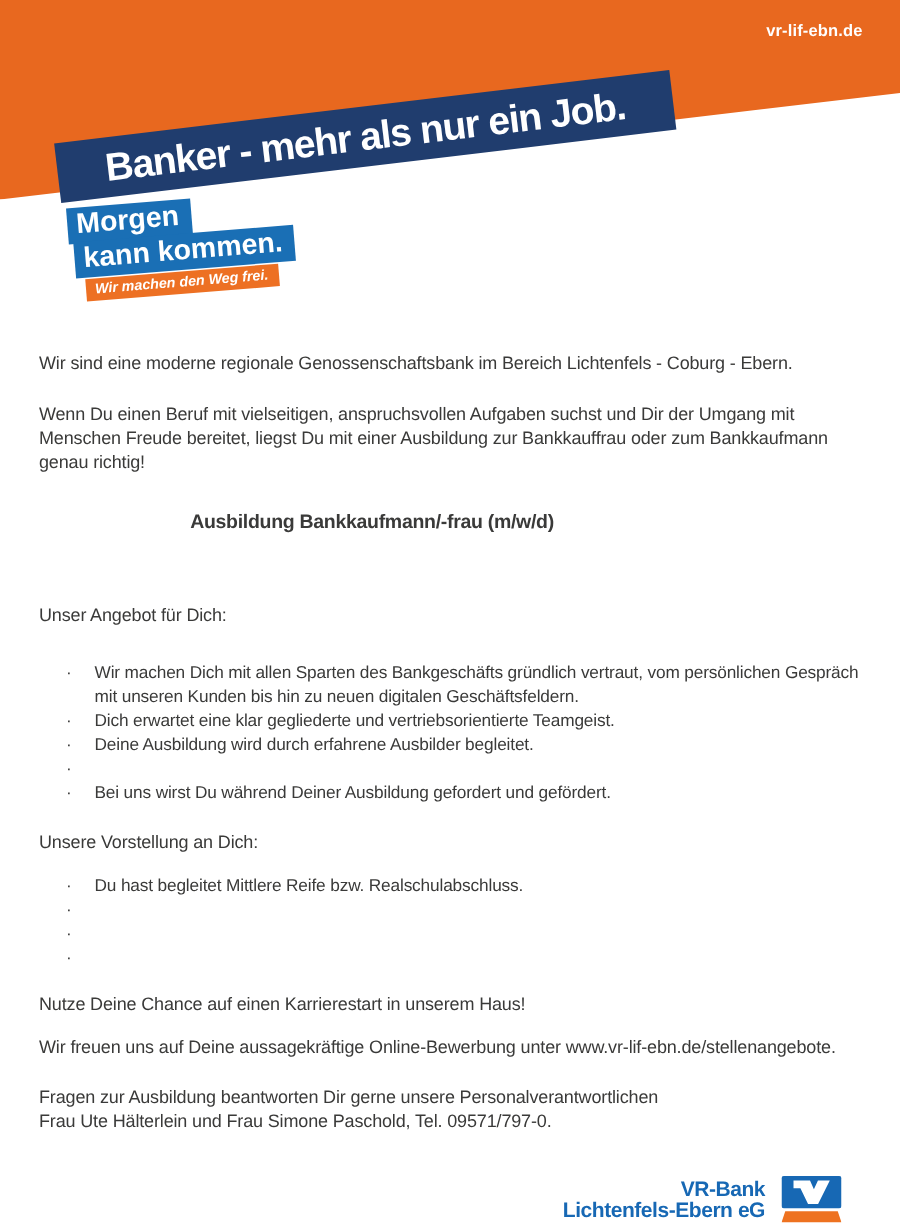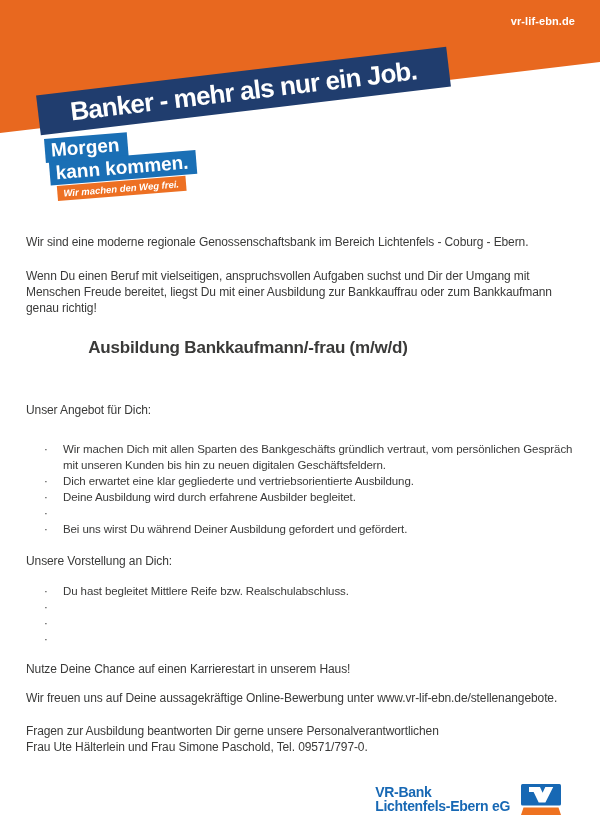--- a/index.html
+++ b/index.html
@@ -39,29 +39,29 @@
     display:table;background:#ed7023;color:#fff;font-weight:bold;font-style:italic;
     font-size:9.5px;line-height:11px;padding:2px 7px 2px 6px;margin-left:9px;margin-top:1px;
   }
   
   .txt{
     position:absolute;left:26px;color:#3a3a39;
     font-size:12px;line-height:16px;letter-spacing:-0.1px;white-space:pre;
   }
   .title-block{
     position:absolute;left:0;top:341px;width:496px;text-align:center;
-    color:#3a3a39;font-weight:bold;font-size:17px;line-height:14.5px;letter-spacing:-0.2px;
+    color:#3a3a39;font-weight:bold;font-size:13px;line-height:14.5px;letter-spacing:-0.2px;
   }
   .list{position:absolute;left:26px;color:#3a3a39;font-size:11.5px;line-height:16px;letter-spacing:-0.1px;}
   .li{display:flex;}
   .li .b{flex:0 0 37px;padding-left:18px;box-sizing:border-box;}
   .li .t{white-space:pre;}
   
   .bank-name{
-    position:absolute;right:90px;top:786px;
+    position:absolute;right:90px;top:786px;text-align:right;
     color:#1768b4;font-weight:bold;font-size:14px;line-height:13.5px;letter-spacing:-0.3px;
     white-space:pre;
   }
   .emblem{position:absolute;left:521px;top:784px;width:40px;height:31px;}
 </style>
 </head>
 <body>
 
 <div class="orange-shape"></div>
 
@@ -88,21 +88,21 @@
 
 <div class="txt" style="top:402px">Unser Angebot für Dich:</div>
 <div class="list" style="top:441px">
   <div class="li">
     <span class="b">·</span>
     <span class="t">Wir machen Dich mit allen Sparten des Bankgeschäfts gründlich vertraut, vom persönlichen Gespräch
 mit unseren Kunden bis hin zu neuen digitalen Geschäftsfeldern.</span>
   </div>
   <div class="li">
     <span class="b">·</span>
-    <span class="t">Dich erwartet eine klar gegliederte und vertriebsorientierte Ausbildung.</span>
+    <span class="t">Dich erwartet eine klar gegliederte und vertriebsorientierte Teamgeist.</span>
   </div>
   <div class="li">
     <span class="b">·</span>
     <span class="t">Deine Ausbildung wird durch erfahrene Ausbilder begleitet.</span>
   </div>
   <div class="li">
     <span class="b">·</span>
   </div>
   <div class="li">
     <span class="b">·</span>

